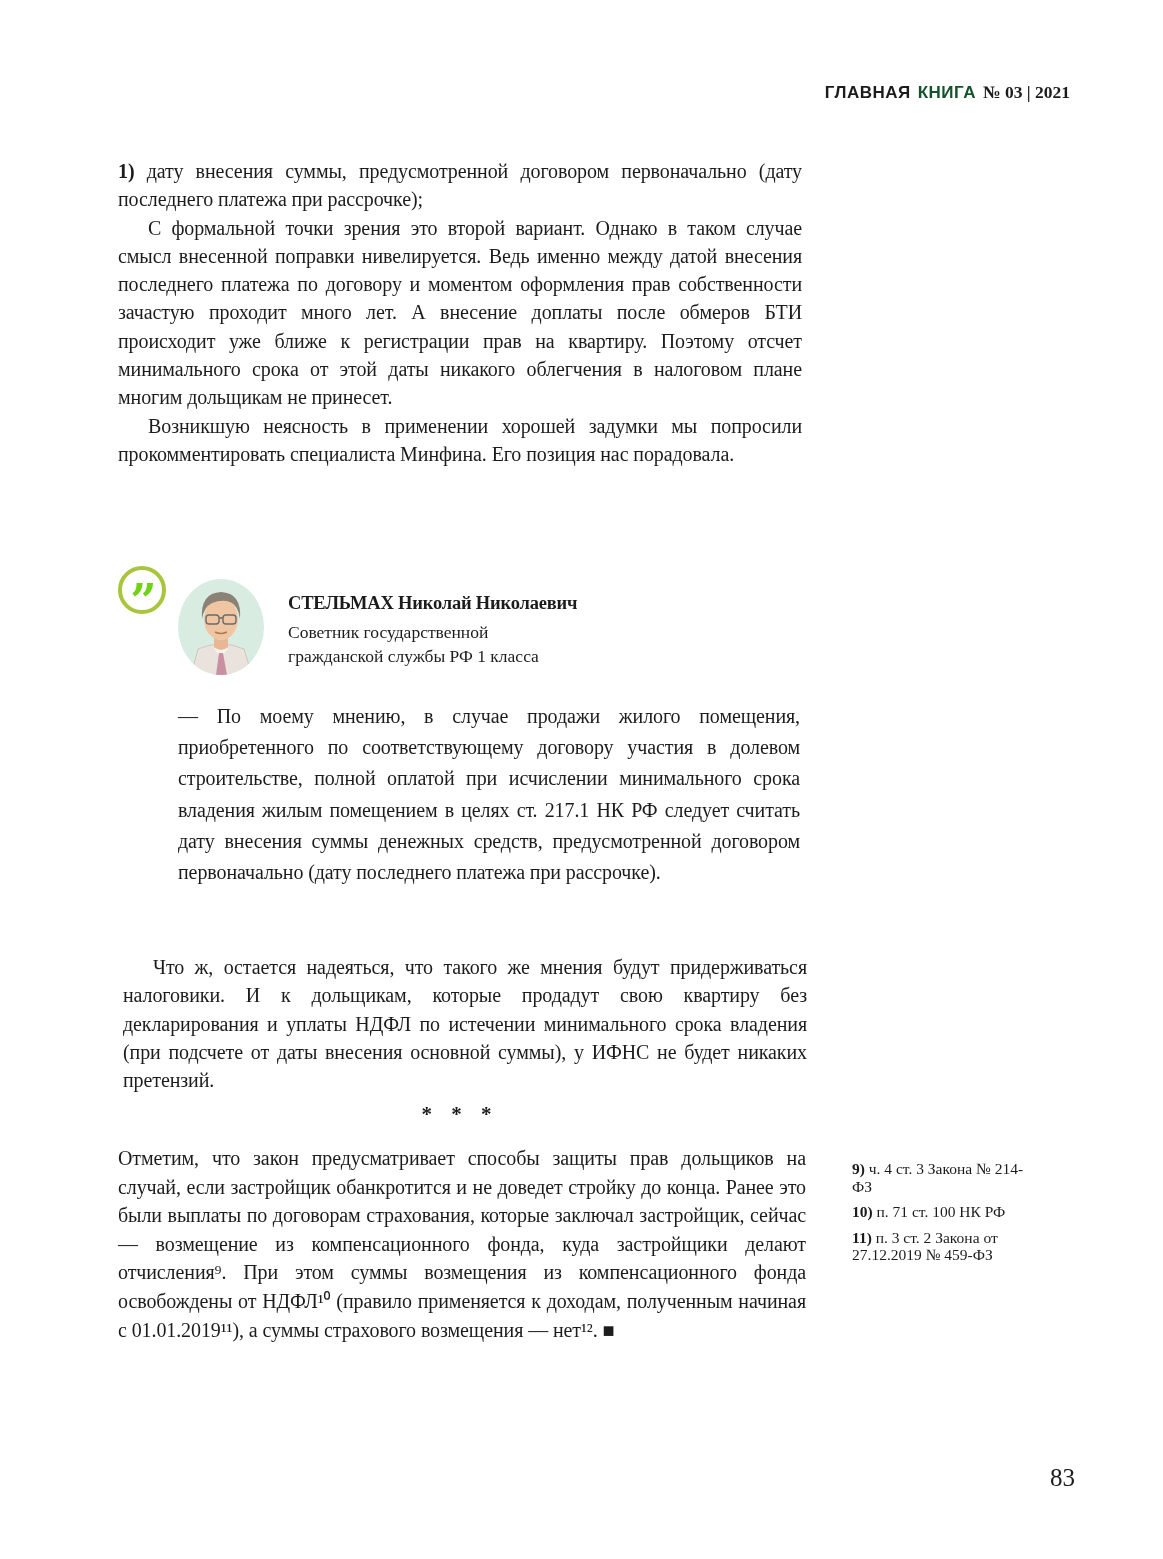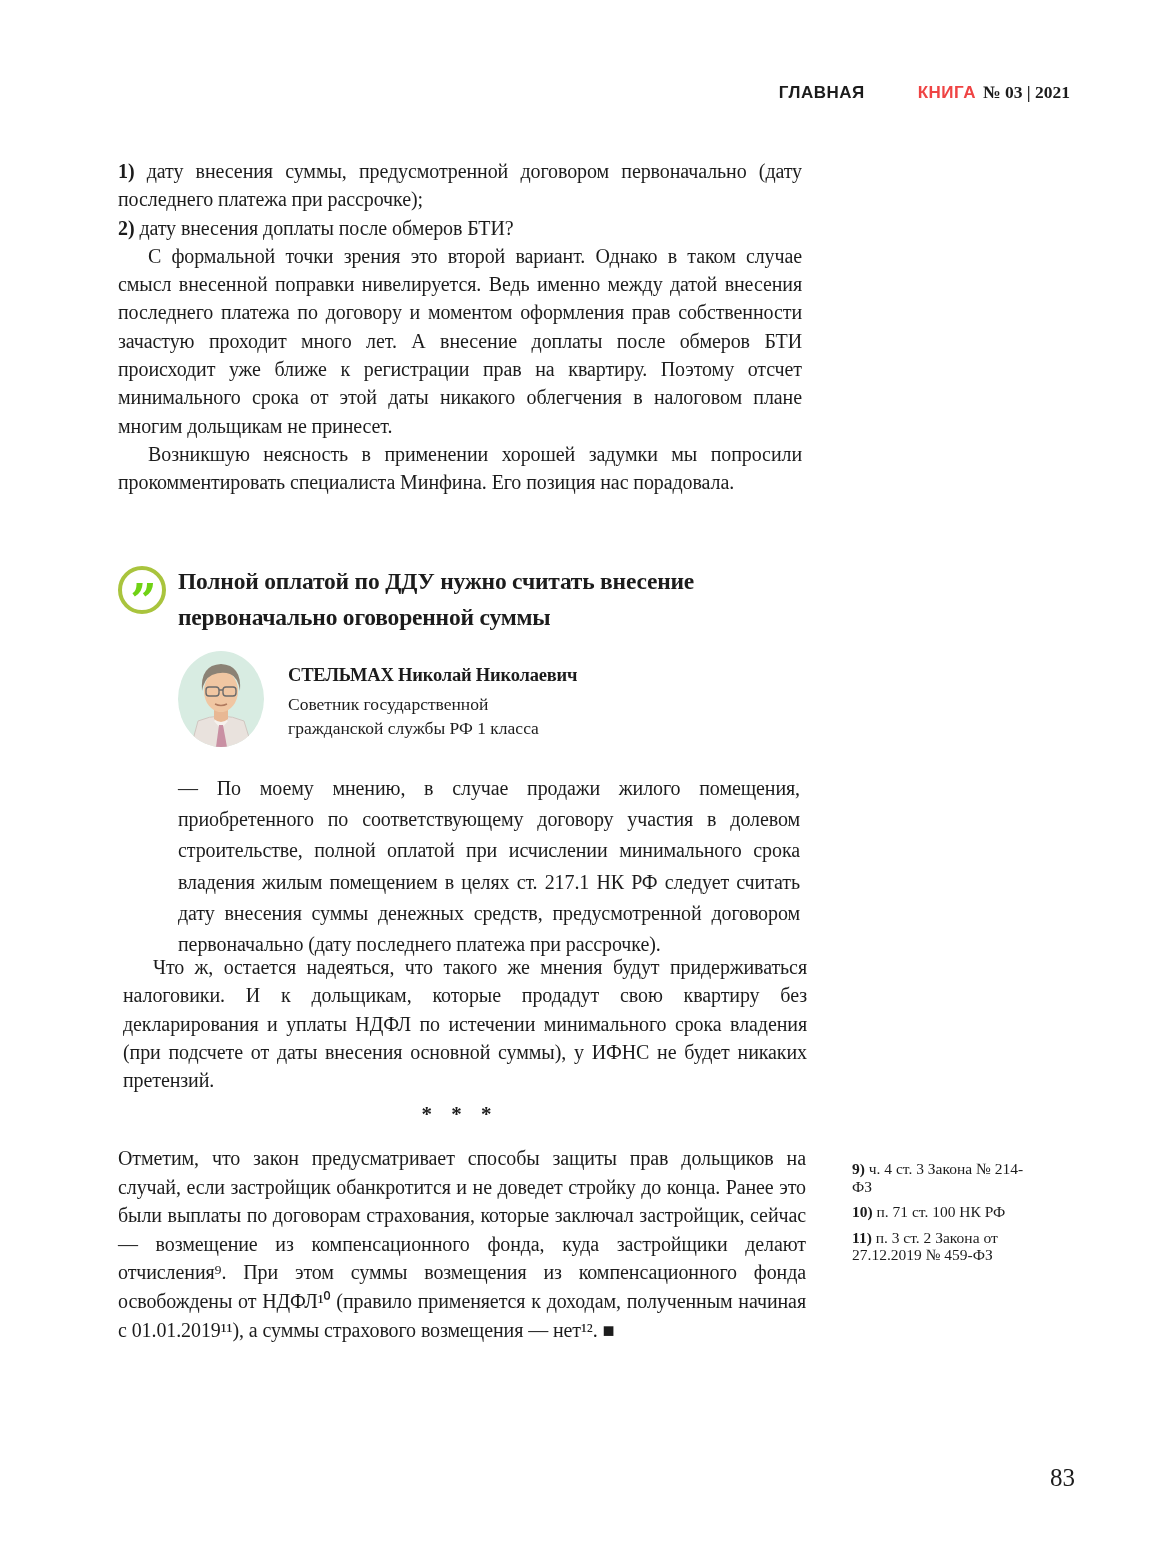--- a/index.html
+++ b/index.html
@@ -23,21 +23,20 @@
     align-items: baseline;
     gap: 7px;
     white-space: nowrap;
   }
   .running-head .mag-black,
   .running-head .mag-accent {
     font-family: "Liberation Sans", sans-serif;
     font-weight: 700;
     font-size: 17px;
     letter-spacing: 0.5px;
-    margin-left: 46px;
   }
   .running-head .issue {
     font-family: "Liberation Serif", serif;
     font-weight: 700;
     font-size: 17.5px;
   }
 
   
   .body-col {
     position: absolute;
@@ -182,36 +181,34 @@
     font-weight: 400;
   }
 </style>
 </head>
 <body>
 
 <div class="page">
 
   <div class="running-head">
     <span class="mag-black">ГЛАВНАЯ</span>
-    <span class="mag-accent" id="mag-accent" style="color: #ef4444;">КНИГА</span>
+    <span class="mag-accent" id="mag-accent" style="color: #14532d;">КНИГА</span>
     <span class="issue">№ 03 | 2021</span>
   </div>
 
   <div class="body-col">
     <p><span class="num-marker">1)</span> <span>дату внесения суммы, предусмотренной договором первоначально (дату последнего платежа при рассрочке);</span></p>
-    <p><span class="num-marker">2)</span> <span>дату внесения доплаты после обмеров БТИ?</span></p>
     <p class="indent">С формальной точки зрения это второй вариант. Однако в таком случае смысл внесенной поправки нивелируется. Ведь именно между датой внесения последнего платежа по договору и моментом оформления прав собственности зачастую проходит много лет. А внесение доплаты после обмеров БТИ происходит уже ближе к регистрации прав на квартиру. Поэтому отсчет минимального срока от этой даты никакого облегчения в налоговом плане многим дольщикам не принесет.</p>
     <p class="indent">Возникшую неясность в применении хорошей задумки мы попросили прокомментировать специалиста Минфина. Его позиция нас порадовала.</p>
   </div>
 
   <div class="quote-block">
     <div class="quote-icon">
       <span class="quote-glyph">”</span>
     </div>
-    <h2 class="quote-heading">Полной оплатой по ДДУ нужно считать внесение первоначально оговоренной суммы</h2>
 
     <div class="expert-row">
       <svg class="expert-photo" viewBox="0 0 86 96" aria-hidden="true">
         <defs>
           <clipPath id="avclip">
               <ellipse cx="43" cy="48" rx="43" ry="48"></ellipse>
             </clipPath>
         </defs>
         <g clip-path="url(#avclip)">
           <rect x="0" y="0" width="86" height="96" fill="#d8ece2"></rect>

